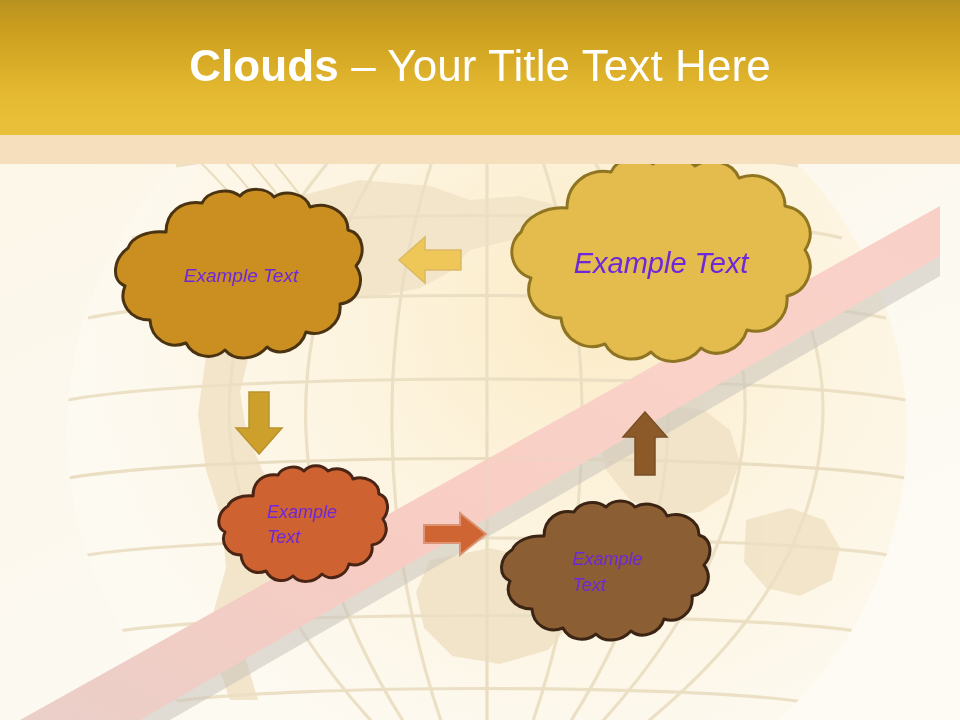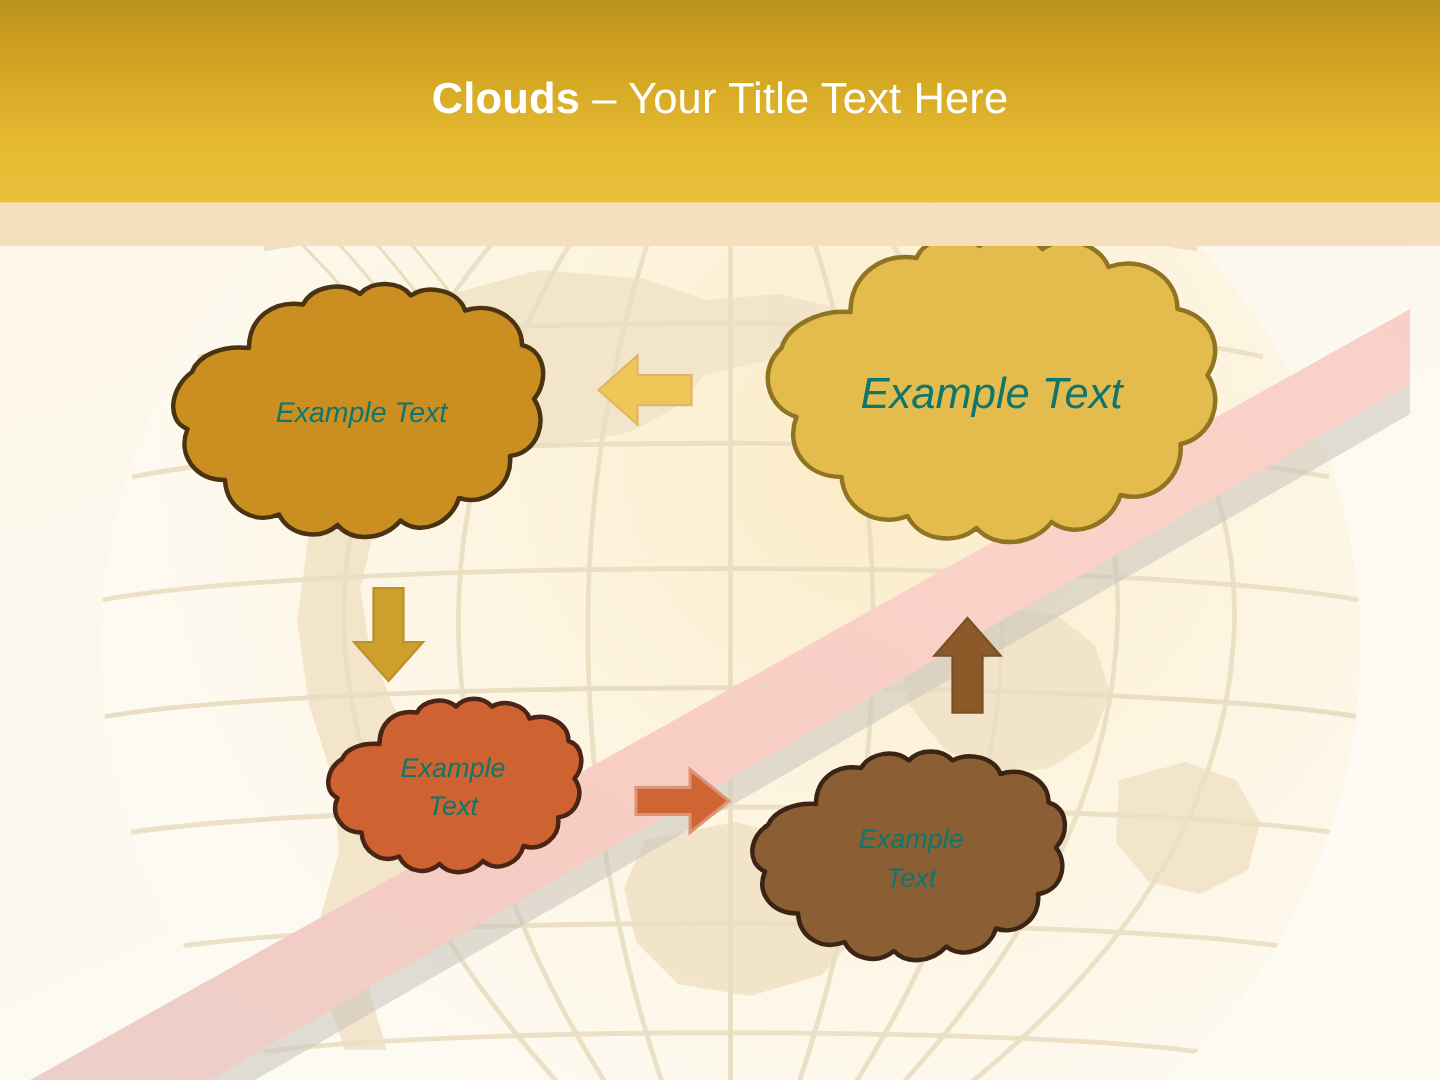--- a/index.html
+++ b/index.html
@@ -26,21 +26,21 @@
     background: linear-gradient(180deg,
        #B8921F 0%, #C99C1E 18%, #D8AB26 45%, #E4B931 68%, #E8BE37 88%, #E9C03C 100%);
     z-index: 30;
   }
   #title-text {
     position: absolute;
     left: 0; top: 46px;
     width: 960px;
     text-align: center;
     color: #FFFFFF;
-    font-size: 29px;
+    font-size: 44px;
     line-height: 40px;
     letter-spacing: 0.1px;
     white-space: nowrap;
     font-family: "Liberation Sans", sans-serif;
   }
   #title-text .strong { font-weight: bold; }
   #title-text .light  { font-weight: normal; }
 
   #subband {
     position: absolute;
@@ -65,24 +65,24 @@
   }
   .cloud svg { display: block; overflow: visible; }
   .cloud-label {
     position: absolute;
     left: 0; top: 0;
     width: 100%; height: 100%;
     display: flex;
     flex-direction: column;
     align-items: center;
     justify-content: center;
-    color: #0f766e;
+    color: #6d28d9;
     font-style: italic;
     font-family: "Liberation Sans", sans-serif;
-    text-align: center;
+    text-align: left;
     pointer-events: none;
     white-space: pre-line;
   }
   #cloud-big   .cloud-label { font-size: 29px; line-height: 34px; }
   #cloud-amber .cloud-label { font-size: 19px; line-height: 24px; }
   #cloud-orange .cloud-label { font-size: 18px; line-height: 25px; }
   #cloud-brown  .cloud-label { font-size: 18px; line-height: 26px; }
 
   #cloud-big    { left: 505px; top: 160px; width: 312px; height: 205px; }
   #cloud-amber  { left: 116px; top: 192px; width: 250px; height: 168px; }

